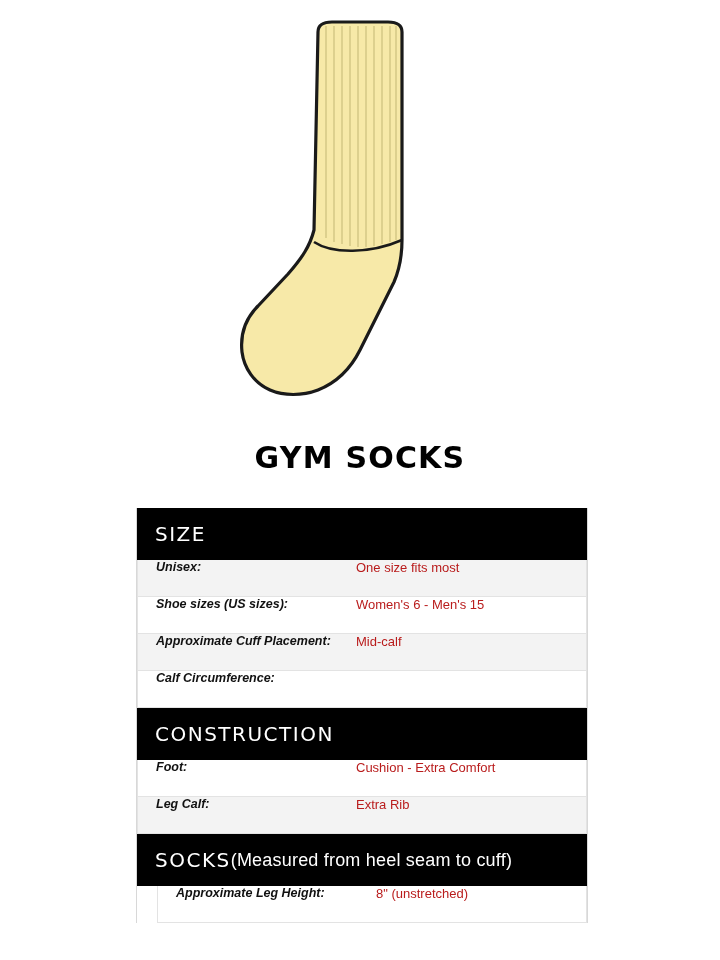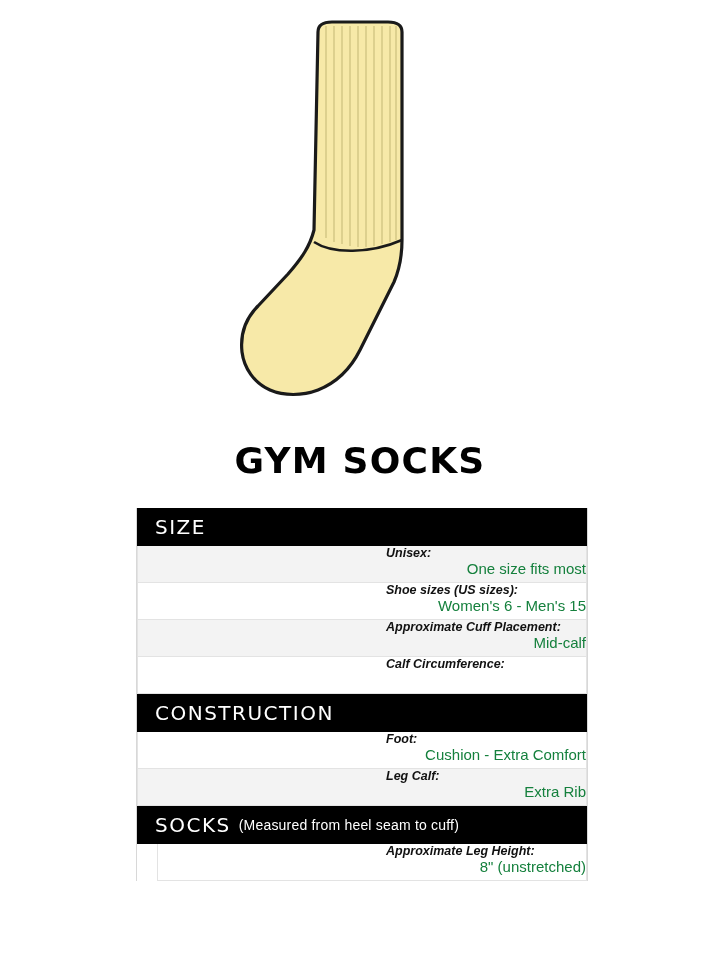--- a/index.html
+++ b/index.html
@@ -29,81 +29,80 @@
   }
   .illustration svg { display: block; margin: 0 auto; }
 
   
   .product-title {
     position: absolute;
     top: 440px;
     left: 0;
     width: 720px;
     text-align: center;
-    font-size: 36px;
+    font-size: 30px;
     font-weight: bold;
     letter-spacing: 1.2px;
     color: #000000;
     font-family: "DejaVu Sans", sans-serif;
   }
 
   
   .spec-table {
     position: absolute;
     top: 508px;
     left: 136px;
     width: 452px;
     border: 1px solid #d8d8d8;
     border-top: none;
     border-bottom: none;
   }
   .row-section {
     background: #000000;
     color: #ffffff;
-    height: 38px;
+    height: 52px;
     display: flex;
     align-items: center;
     padding-left: 18px;
   }
   .row-section .sec-title {
     font-size: 20px;
     letter-spacing: 1.5px;
     font-family: "DejaVu Sans", sans-serif;
     font-weight: 400;
   }
   .row-section .sec-note {
-    font-size: 14px;
-    margin-left: 8px;
+    font-size: 18px;
+    margin-left: 0;
     letter-spacing: 0.2px;
     font-family: "Liberation Sans", sans-serif;
   }
 
   .row-data {
     display: flex;
-    align-items: flex-end;
+    align-items: flex-start;
     height: 37px;
     border-bottom: 1px solid #e3e3e3;
     border-left: 1px solid #e3e3e3;
     border-right: 1px solid #e3e3e3;
     background: #ffffff;
-    flex-direction: column;
   }
   .row-data.alt { background: #f3f3f3; }
   .row-data .cell-label {
     width: 218px;
     padding-left: 18px;
     font-size: 12.5px;
     font-style: italic;
     font-weight: bold;
     color: #111111;
   }
   .row-data .cell-value {
     flex: 1;
-    font-size: 15px;
-    color: #15803d;
+    font-size: 13px;
+    color: #b91c1c;
     font-family: "Liberation Sans", sans-serif;
   }
   .table-bottom-border { border-bottom: 1px solid #e3e3e3; margin-left: 20px; }
 </style>
 </head>
 <body>
 
 <div id="page">
 
   <div class="illustration">

